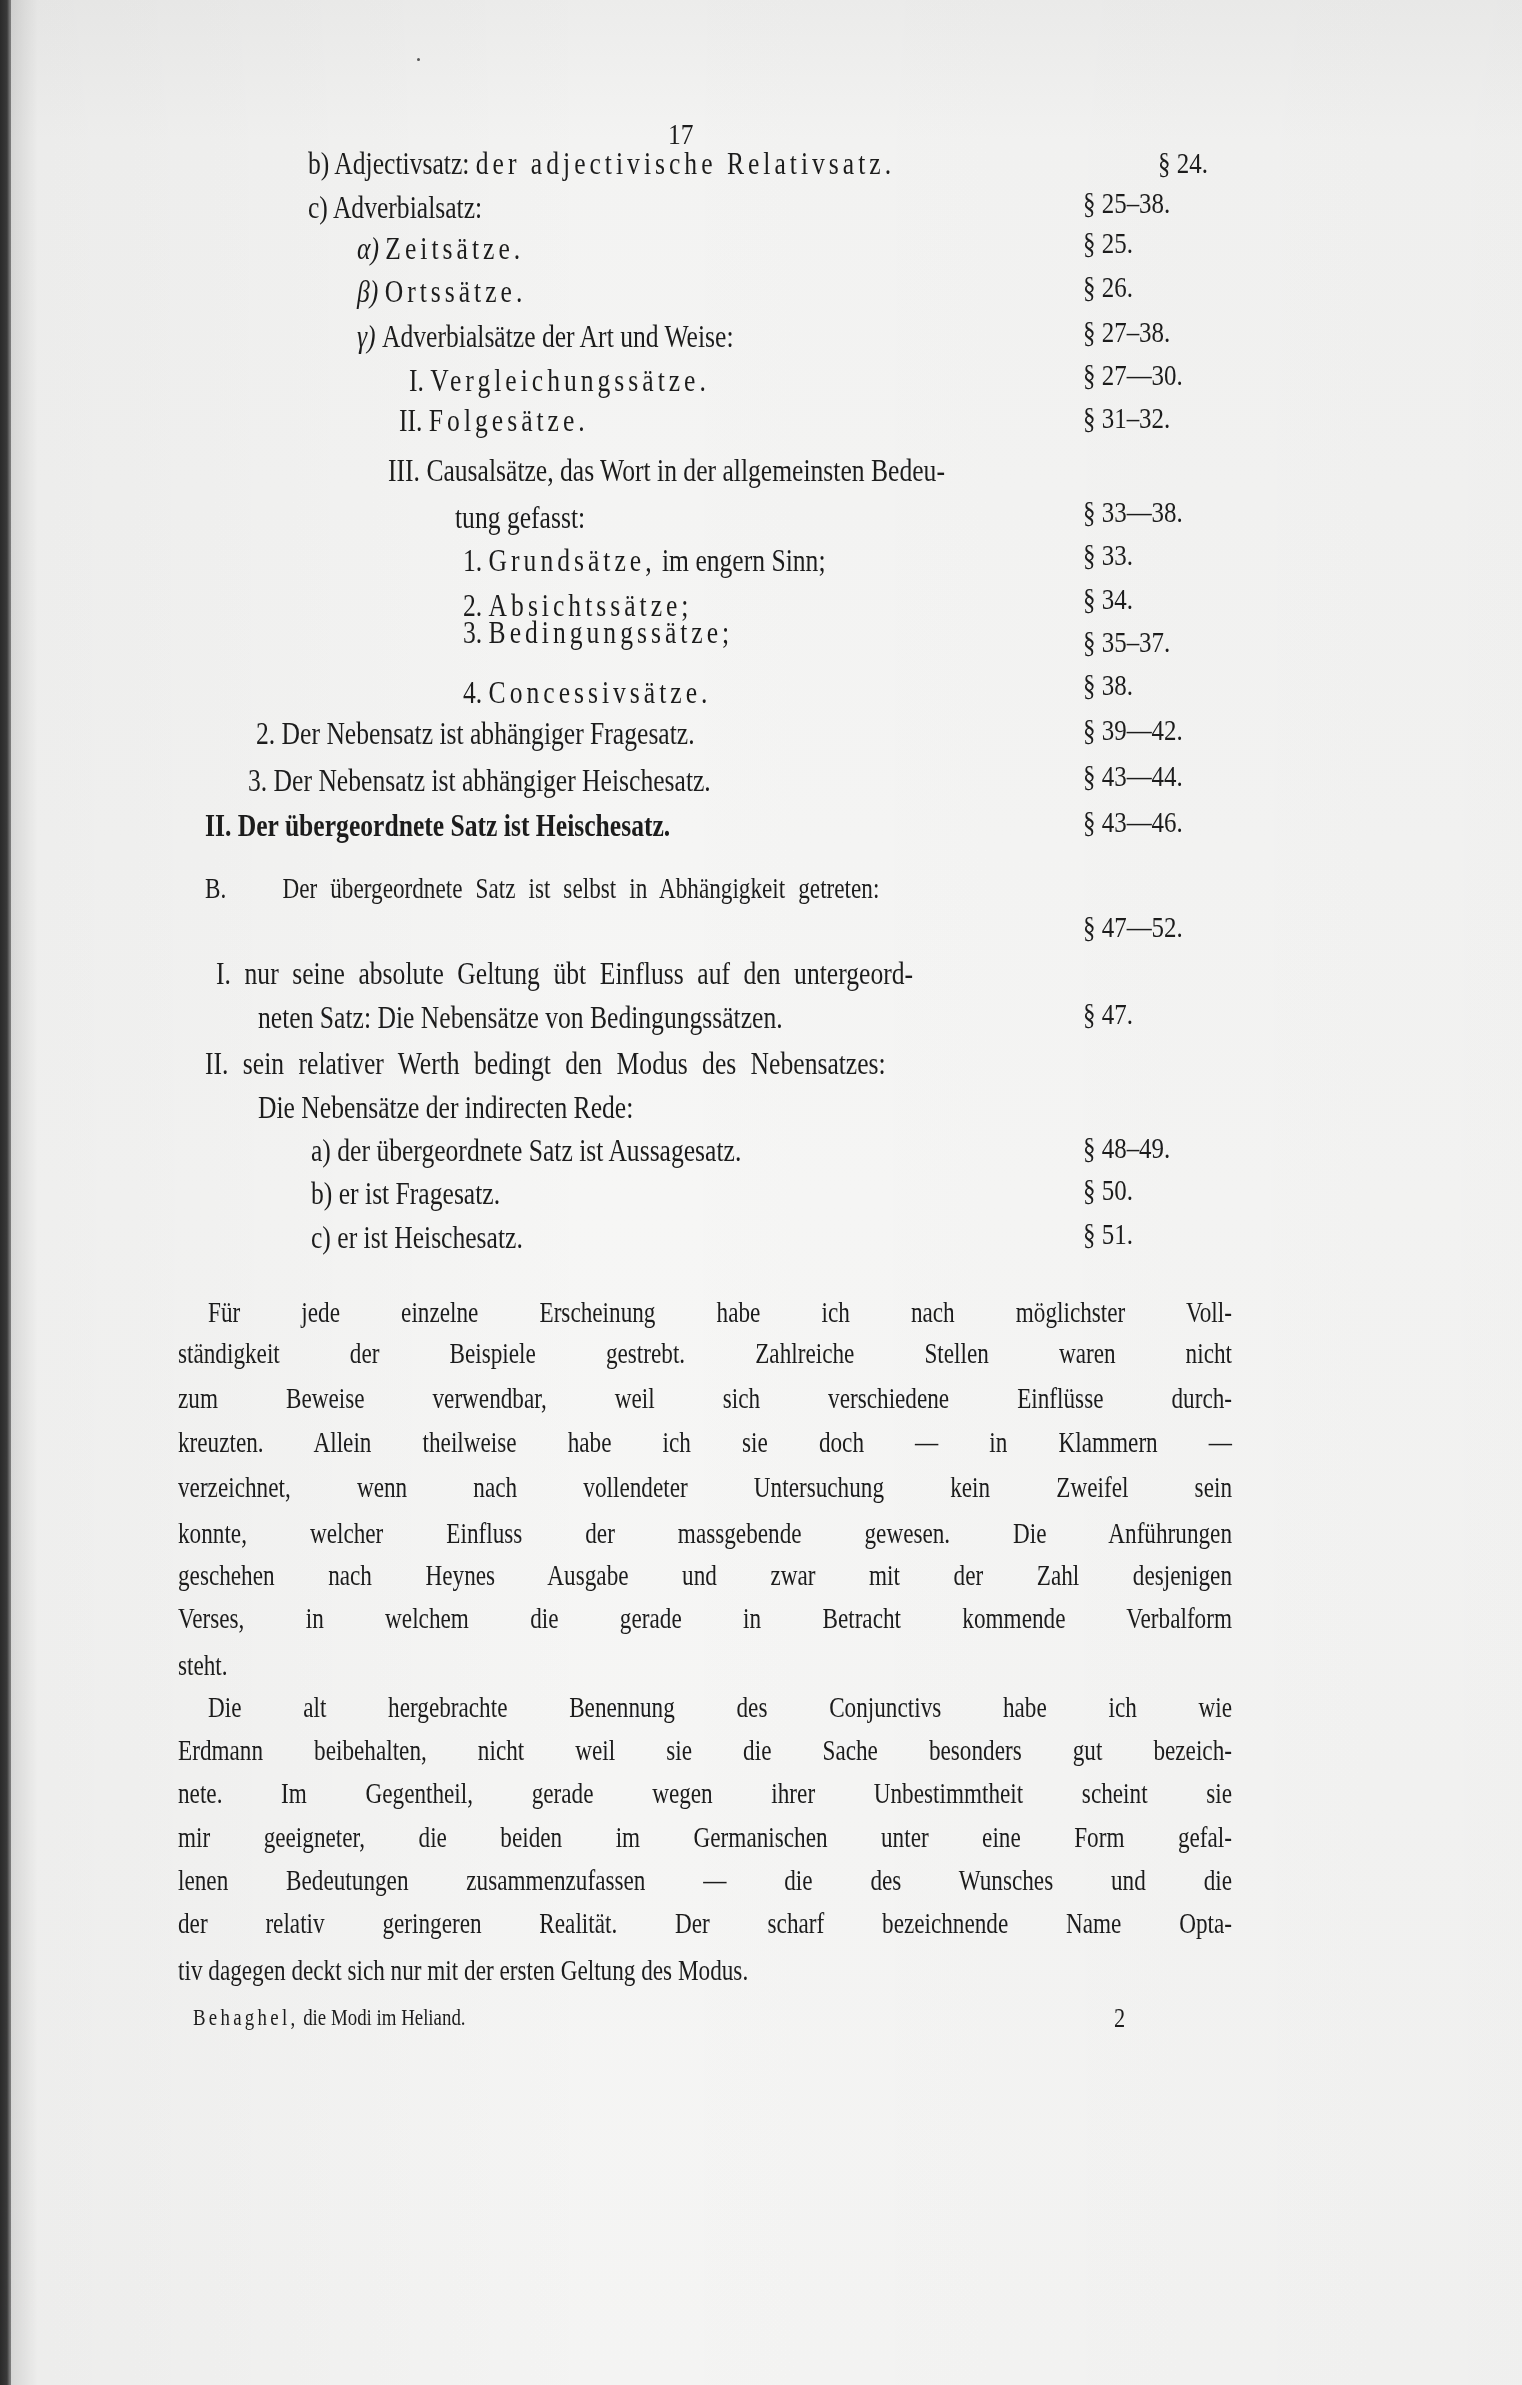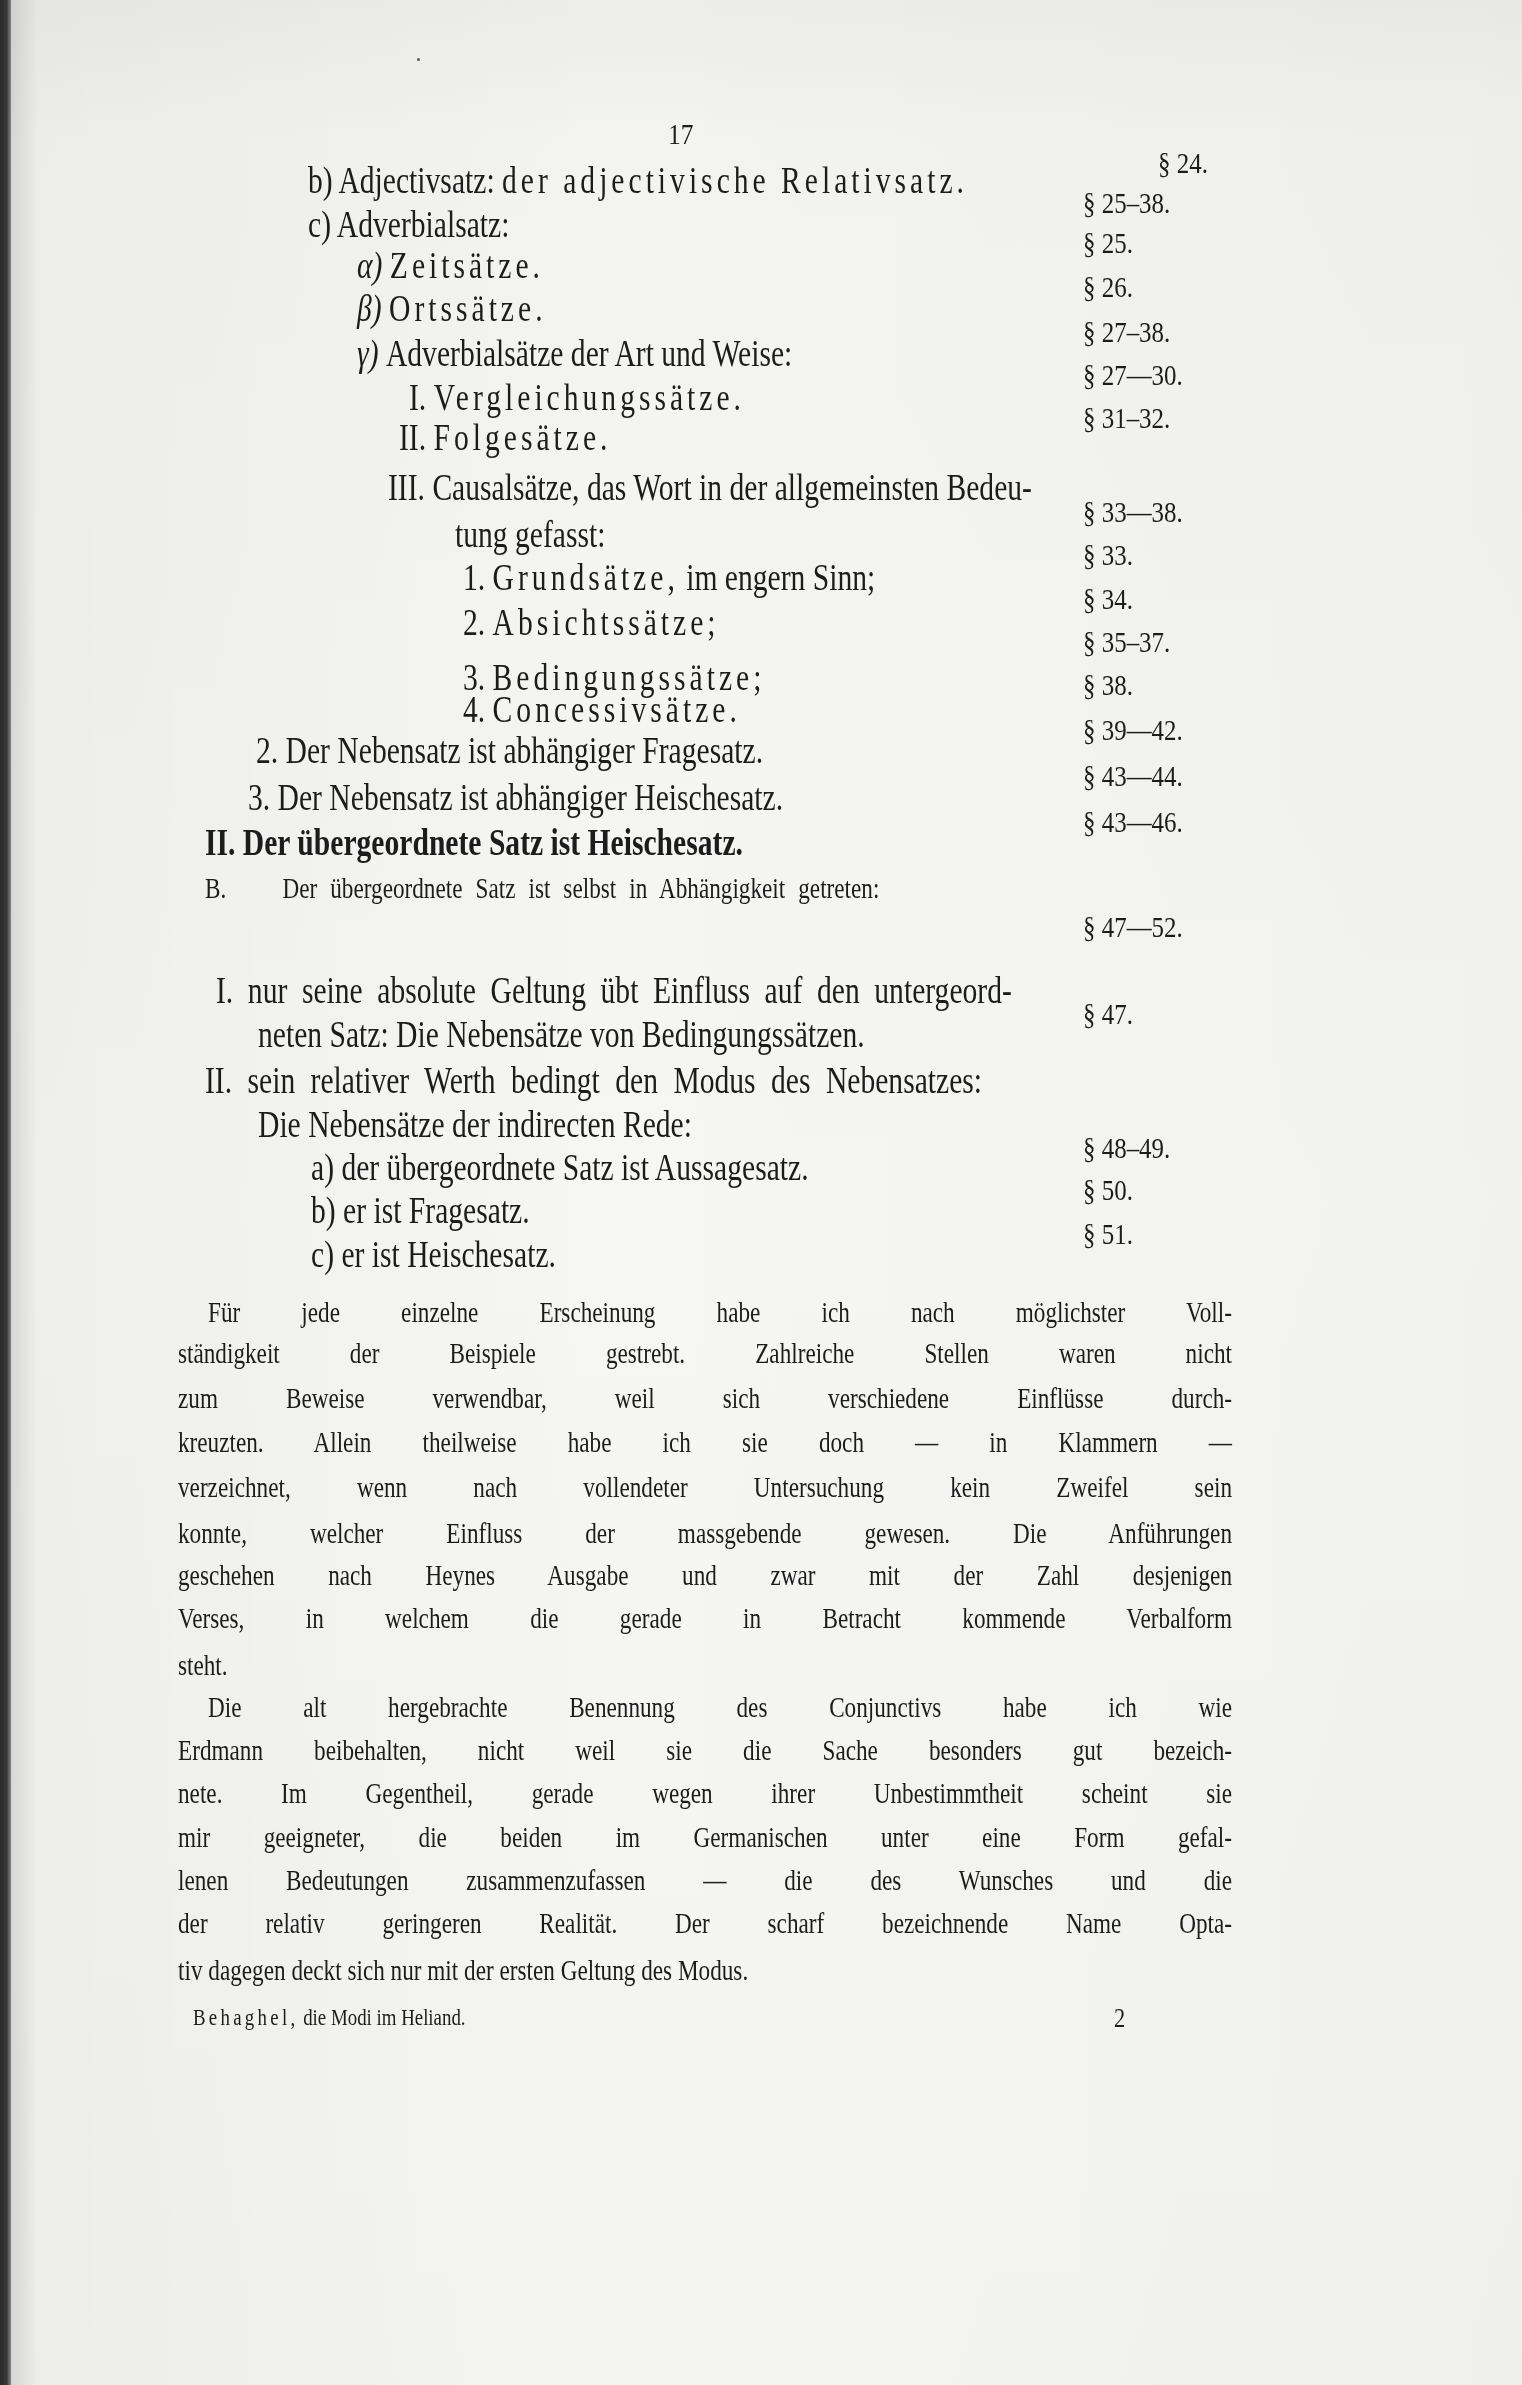--- a/index.html
+++ b/index.html
@@ -20,23 +20,22 @@
     background: linear-gradient(90deg, #2a2a2a 0px, #3a3a3a 7px, #7a7a7a 10px, rgba(200,200,200,0) 14px);
   }
   .binding-shade {
     position: absolute; left: 10px; top: 0; width: 28px; height: 2385px;
     background: linear-gradient(90deg, rgba(0,0,0,0.10), rgba(0,0,0,0));
   }
   .speck { position: absolute; left: 417px; top: 58px; width: 3px; height: 3px; background: #555; border-radius: 50%; }
 
   .ln {
     position: absolute; white-space: nowrap;
-    font-size: 37px; line-height: 44px; height: 44px;
+    font-size: 32px; line-height: 44px; height: 44px;
     transform-origin: left center;
-    margin-top: 18px;
   }
   .cond { display: inline-block; transform: scaleX(0.80); transform-origin: left center; white-space: nowrap; }
   .sp { letter-spacing: 5px; }
   .sec {
     position: absolute; left: 1083px; white-space: nowrap;
     font-size: 29px; line-height: 44px; height: 44px;
   }
   .sec .cond { transform: scaleX(0.86); }
   .just {
     position: absolute; left: 178px; width: 1054px;
@@ -107,21 +106,21 @@
   <div class="ln" style="left:463px; top:538px;">
     <span class="cond"><span>1.</span> <span class="sp">Grundsätze,</span> <span>im engern Sinn;</span></span>
   </div>
   <div class="sec" style="top:533px;"><span class="cond">§ 33.</span></div>
 
   <div class="ln" style="left:463px; top:583px;">
     <span class="cond"><span>2.</span> <span class="sp">Absichtssätze;</span></span>
   </div>
   <div class="sec" style="top:577px;"><span class="cond">§ 34.</span></div>
 
-  <div class="ln" style="left:463px; top:638px;">
+  <div class="ln" style="left:463px; top:610px;">
     <span class="cond"><span>3.</span> <span class="sp">Bedingungssätze;</span></span>
   </div>
   <div class="sec" style="top:620px;"><span class="cond">§ 35–37.</span></div>
 
   <div class="ln" style="left:463px; top:670px;">
     <span class="cond"><span>4.</span> <span class="sp">Concessivsätze.</span></span>
   </div>
   <div class="sec" style="top:663px;"><span class="cond">§ 38.</span></div>
 
   <div class="ln" style="left:256px; top:711px;">

